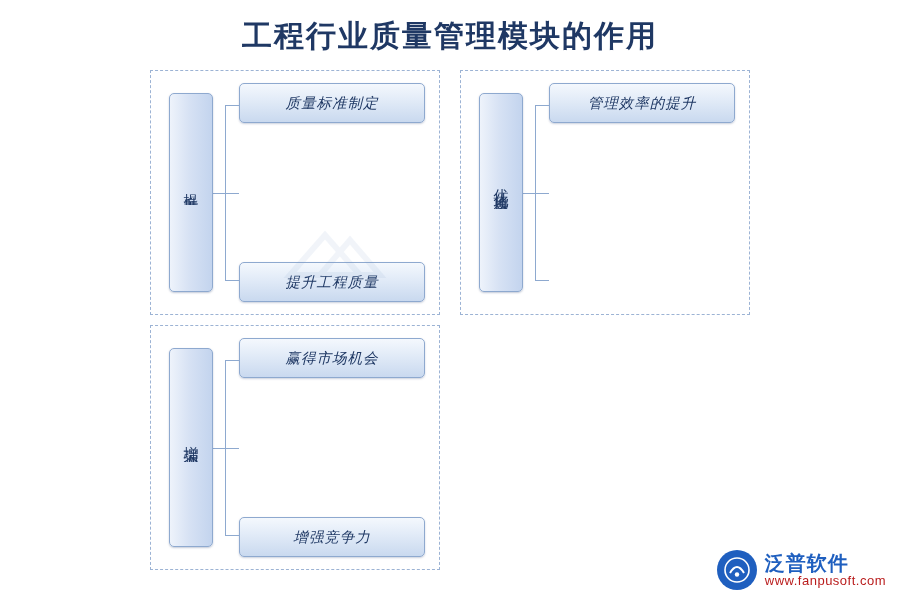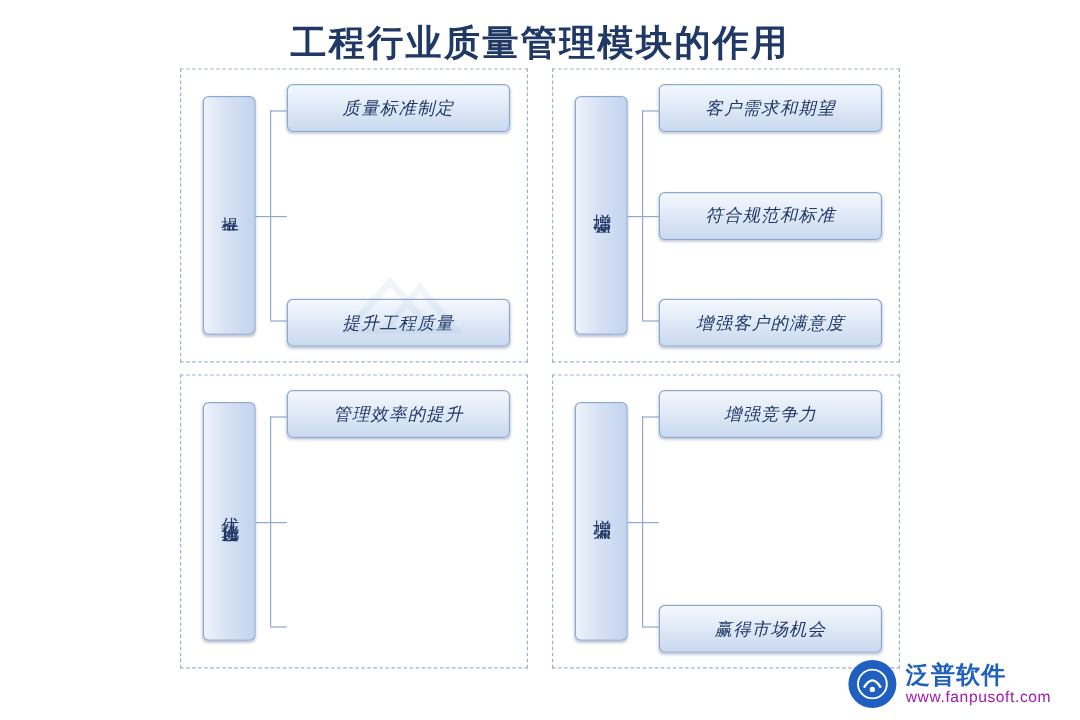--- a/index.html
+++ b/index.html
@@ -15,21 +15,21 @@
     position: relative;
   }
 
   #page-title {
     text-align: center;
     font-size: 30px;
     font-weight: bold;
     color: #1f3864;
     letter-spacing: 2px;
     margin-top: 16px;
-    margin-bottom: 0;
+    margin-bottom: 13px;
   }
 
   #grid {
     position: relative;
     width: 600px;
     margin: 0 auto;
     display: grid;
     grid-template-columns: 290px 290px;
     grid-template-rows: 245px 245px;
     column-gap: 20px;
@@ -136,21 +136,21 @@
     left: 280px;
     top: 215px;
     width: 120px;
     height: 80px;
     opacity: 0.10;
     pointer-events: none;
   }
 
   #brand {
     position: absolute;
-    right: 24px;
+    right: 14px;
     bottom: 10px;
     display: flex;
     align-items: center;
     gap: 8px;
   }
   #brand .brand-mark {
     width: 40px;
     height: 40px;
     border-radius: 50%;
     background: #1f5fbf;
@@ -164,21 +164,21 @@
     line-height: 1.1;
   }
   #brand .brand-name {
     font-size: 20px;
     font-weight: bold;
     color: #1f5fbf;
     letter-spacing: 1px;
   }
   #brand .brand-url {
     font-size: 13px;
-    color: #a21caf;
+    color: #b91c1c;
     letter-spacing: 0.5px;
   }
 </style>
 </head>
 <body>
 
 <div id="page-title">工程行业质量管理模块的作用</div>
 
 <div id="grid">
 
@@ -194,73 +194,54 @@
         <div class="leaf-stub s2"></div>
         <div class="leaf-stub s3"></div>
       </div>
       <div class="leaves">
         <div class="leaf-box">质量标准制定</div>
         <div class="leaf-box">提升工程质量</div>
       </div>
     </div>
   </div>
 
+
   <div class="quad">
     <div class="quad-inner">
       <div class="root-box">
-        <span class="root-label">增强客户满意度</span>
+        <span class="root-label">优化项目管理流程</span>
       </div>
       <div class="connector">
         <div class="vline"></div>
         <div class="hstub"></div>
         <div class="leaf-stub s1"></div>
         <div class="leaf-stub s2"></div>
         <div class="leaf-stub s3"></div>
       </div>
       <div class="leaves">
-        <div class="leaf-box">客户需求和期望</div>
-        <div class="leaf-box">符合规范和标准</div>
-        <div class="leaf-box">增强客户的满意度</div>
+        <div class="leaf-box">管理效率的提升</div>
       </div>
     </div>
   </div>
 
   <div class="quad">
     <div class="quad-inner">
       <div class="root-box">
-        <span class="root-label">优化项目管理流程</span>
+        <span class="root-label">增强企业竞争力</span>
       </div>
       <div class="connector">
         <div class="vline"></div>
         <div class="hstub"></div>
         <div class="leaf-stub s1"></div>
         <div class="leaf-stub s2"></div>
         <div class="leaf-stub s3"></div>
       </div>
       <div class="leaves">
-        <div class="leaf-box">管理效率的提升</div>
-      </div>
-    </div>
-  </div>
-
-  <div class="quad">
-    <div class="quad-inner">
-      <div class="root-box">
-        <span class="root-label">增强企业竞争力</span>
-      </div>
-      <div class="connector">
-        <div class="vline"></div>
-        <div class="hstub"></div>
-        <div class="leaf-stub s1"></div>
-        <div class="leaf-stub s2"></div>
-        <div class="leaf-stub s3"></div>
-      </div>
-      <div class="leaves">
+        <div class="leaf-box">赢得市场机会</div>
         <div class="leaf-box">增强竞争力</div>
-        <div class="leaf-box">赢得市场机会</div>
       </div>
     </div>
   </div>
 
 </div>
 
 <svg id="watermark-logo" viewBox="0 0 120 80">
   <path d="M10 60 L45 20 L80 60 Z" fill="none" stroke="#7f9fc8" stroke-width="6"></path>
   <path d="M40 60 L70 25 L100 60 Z" fill="none" stroke="#7f9fc8" stroke-width="6"></path>
 </svg>

